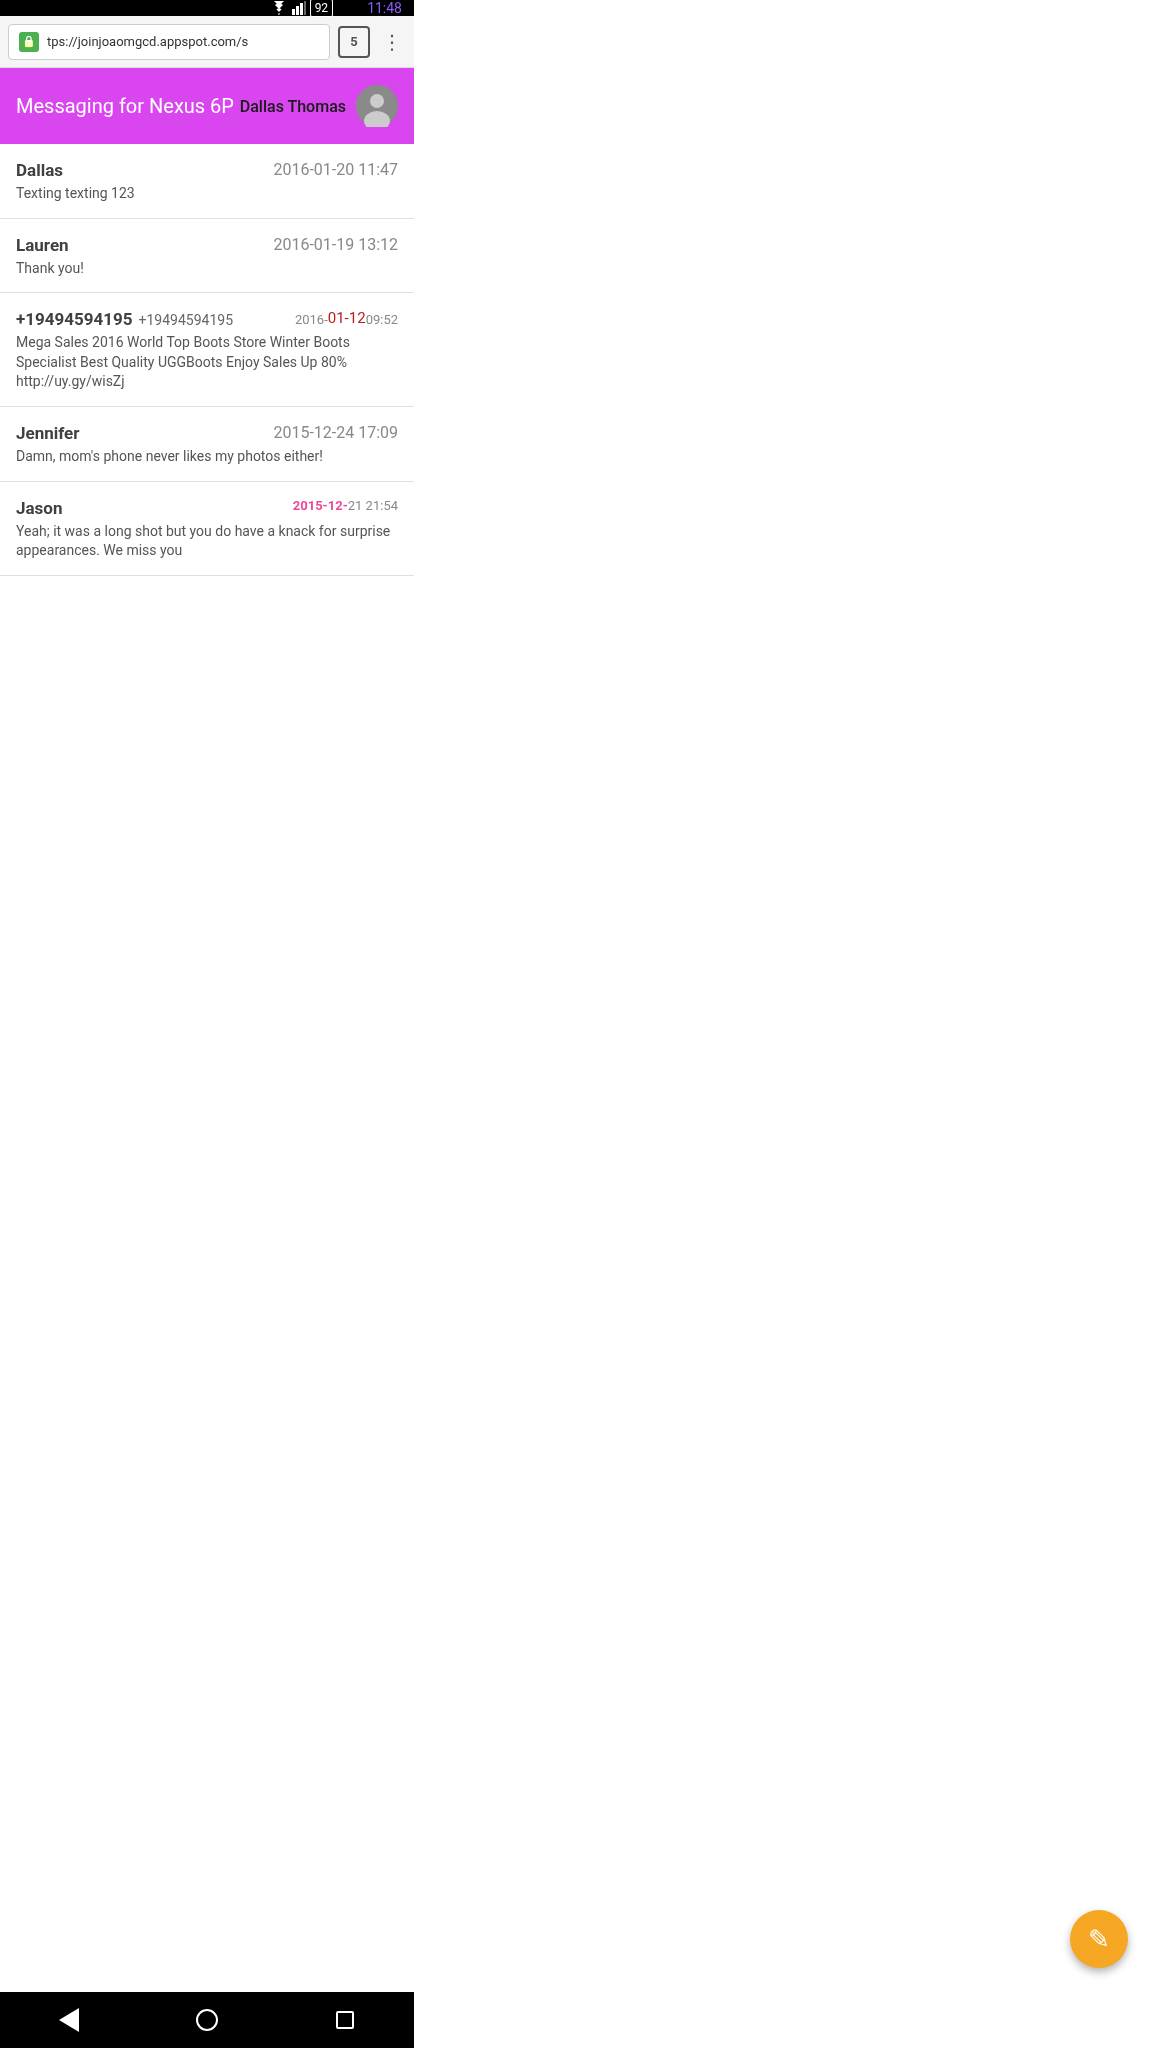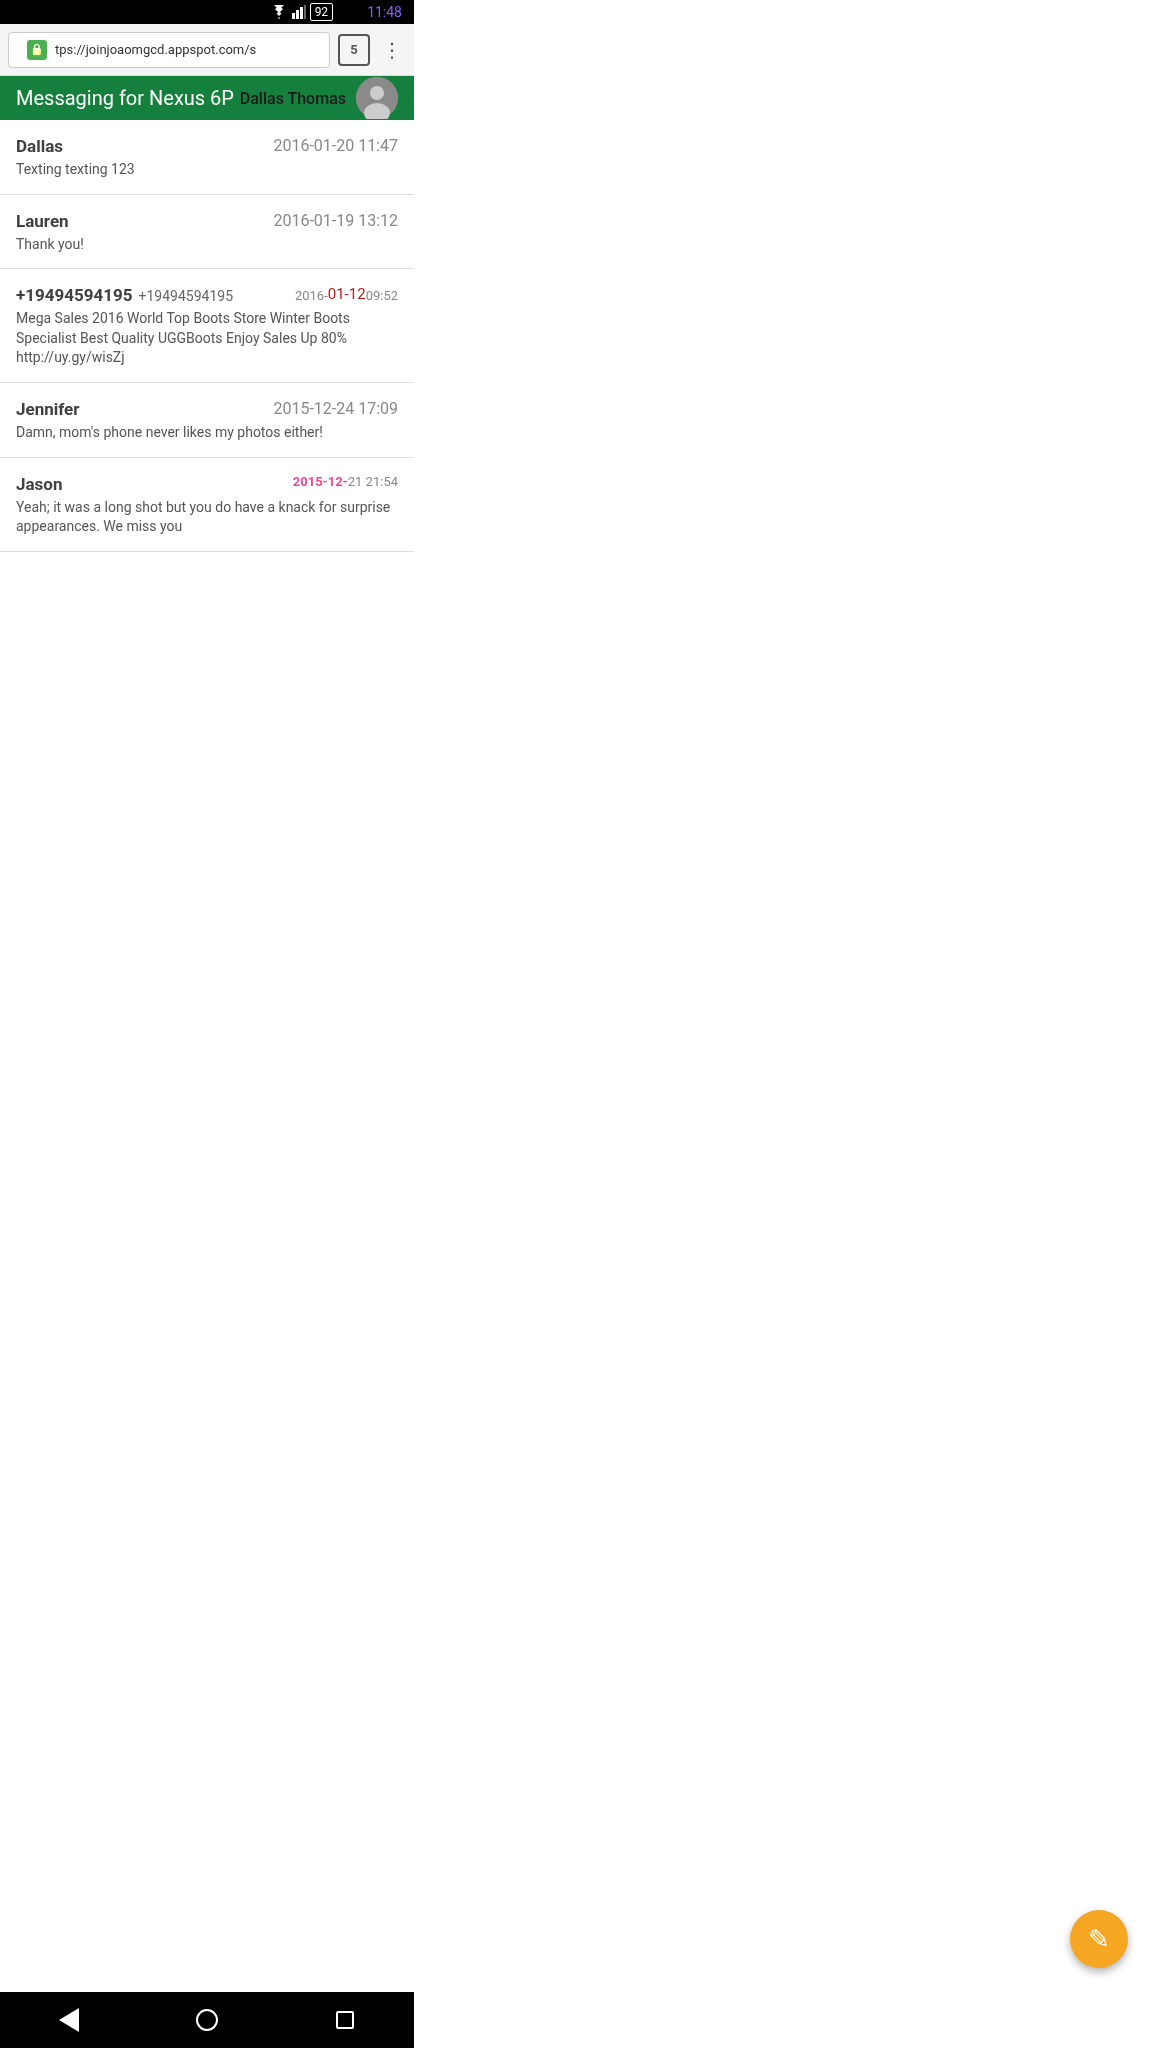--- a/index.html
+++ b/index.html
@@ -14,21 +14,21 @@
       min-height: 736px;
       font-family: 'Roboto', Arial, sans-serif;
       background: #fff;
       overflow-x: hidden;
     }
 
     
     .status-bar {
       background: #000;
       color: #fff;
-      height: 24px;
+      height: 16px;
       display: flex;
       align-items: center;
       justify-content: flex-end;
       padding: 0 12px;
       gap: 6px;
     }
 
     .status-icons {
       display: flex;
       align-items: center;
@@ -54,21 +54,21 @@
     }
 
     .url-box {
       flex: 1;
       background: #fff;
       border: 1px solid #ccc;
       border-radius: 4px;
       height: 36px;
       display: flex;
       align-items: center;
-      padding: 0 18px;
+      padding: 0 10px;
       gap: 8px;
     }
 
     .lock-icon {
       width: 20px;
       height: 20px;
       background: #4caf50;
       border-radius: 3px;
       display: flex;
       align-items: center;
@@ -109,22 +109,22 @@
       cursor: pointer;
       padding: 4px;
       display: flex;
       align-items: center;
       justify-content: center;
       line-height: 1;
     }
 
     
     .app-header {
-      background: #15803d;
-      height: 44px;
+      background: #d946ef;
+      height: 76px;
       display: flex;
       align-items: center;
       justify-content: space-between;
       padding: 0 16px;
     }
 
     .app-title {
       color: #fff;
       font-size: 20px;
       font-weight: 400;

